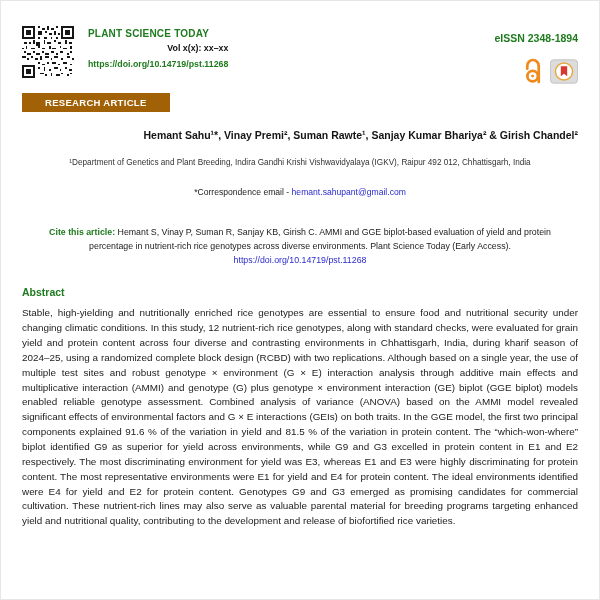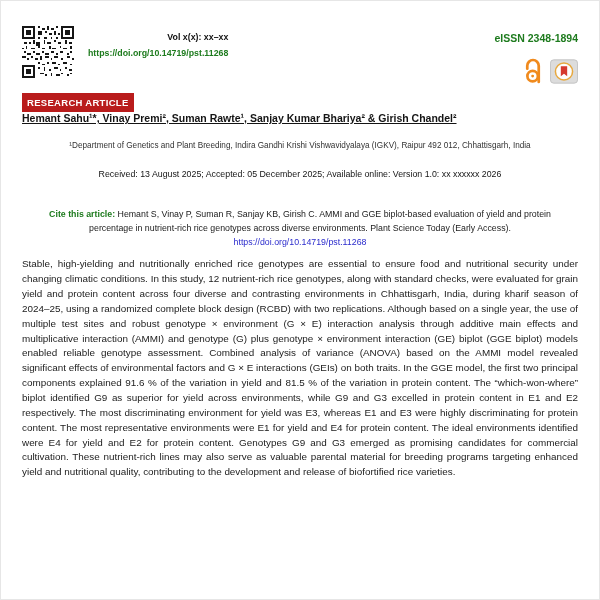--- a/index.html
+++ b/index.html
@@ -18,29 +18,29 @@
   .journal-name { color: #1e7b1e; font-weight: bold; font-size: 10px; letter-spacing: .2px; }
   .journal-vol { color: #111; font-weight: bold; font-size: 8.8px; margin-top: 4px; text-align: right; }
   .journal-doi { color: #1e7b1e; font-weight: bold; font-size: 8.8px; margin-top: 4px; text-decoration: none; cursor: pointer; }
   .header-right { text-align: right; }
   .eissn { color: #1e7b1e; font-weight: bold; font-size: 10.5px; margin-top: 6px; }
   .icon-row { margin-top: 14px; display: flex; gap: 7px; justify-content: flex-end; align-items: center; }
   .oa-icon { width: 20px; height: 26px; }
   .cm-icon { width: 28px; height: 25px; cursor: pointer; }
   .badge {
     display: inline-block; margin-top: 9px;
-    background: #b91c1c; color: #fff; font-weight: bold; font-size: 9.5px;
-    padding: 4px 5px; letter-spacing: .3px;
+    background: #a16207; color: #fff; font-weight: bold; font-size: 9.5px;
+    padding: 4px 23px; letter-spacing: .3px;
   }
   .title {
     margin: 13px auto 0; width: 95%;
     text-align: center; color: #1e7b1e; font-weight: bold;
     font-size: 17px; line-height: 1.42;
   }
-  .authors { text-align: left; font-weight: bold; font-size: 10.5px; color: #141414; text-decoration: underline; }
+  .authors { margin-top: 17px; text-align: right; font-weight: bold; font-size: 10.5px; color: #141414; }
   .affiliations { margin-top: 15px; text-align: center; font-size: 8.2px; color: #333; line-height: 1.75; }
   .correspondence { margin-top: 17px; text-align: center; font-size: 8.6px; color: #222; }
   .correspondence a { color: #2a2acc; text-decoration: none; cursor: pointer; }
   .dates { margin-top: 16px; text-align: center; font-size: 8.8px; color: #141414; }
   .citation { margin: 29px auto 0; width: 97%; text-align: center; font-size: 8.8px; line-height: 1.55; color: #1a1a1a; }
   .citation .cite-label { color: #1e7b1e; font-weight: bold; }
   .citation a { color: #2a2acc; text-decoration: none; cursor: pointer; }
   .abstract-heading { margin-top: 19px; color: #1e7b1e; font-weight: bold; font-size: 10.5px; }
   .abstract-text {
     margin-top: 8px; font-size: 9.9px; line-height: 1.5;
@@ -142,20 +142,21 @@
           <rect x="10" y="26" width="2" height="1"></rect>
             <rect x="13" y="27" width="1" height="1"></rect>
             <rect x="16" y="26" width="1" height="2"></rect>
             <rect x="19" y="27" width="2" height="1"></rect>
             <rect x="22" y="26" width="1" height="1"></rect>
             <rect x="25" y="27" width="1" height="1"></rect>
             <rect x="27" y="26" width="1" height="1"></rect>
         </g>
       </svg>
       <div class="journal-meta">
+        <div class="journal-name">PLANT SCIENCE TODAY</div>
         <div class="journal-vol">Vol x(x): xx–xx</div>
         <a class="journal-doi">https://doi.org/10.14719/pst.11268</a>
       </div>
     </div>
     <div class="header-right">
       <div class="eissn">eISSN 2348-1894</div>
       <div class="icon-row">
         <svg class="oa-icon" viewBox="0 0 22 28" aria-hidden="true">
           <path d="M17.3 26 V8.2 a6.3 6.3 0 0 0 -12.6 0 v3.2" fill="none" stroke="#f08a1d" stroke-width="3" stroke-linecap="round"></path>
           <circle cx="10.6" cy="19.6" r="5.8" fill="none" stroke="#f08a1d" stroke-width="3"></circle>
@@ -172,22 +173,25 @@
 
   <div class="badge">RESEARCH ARTICLE</div>
 
 
   <div class="authors">Hemant Sahu¹*, Vinay Premi², Suman Rawte¹, Sanjay Kumar Bhariya² &amp; Girish Chandel²</div>
 
   <div class="affiliations">
     <div>¹Department of Genetics and Plant Breeding, Indira Gandhi Krishi Vishwavidyalaya (IGKV), Raipur 492 012, Chhattisgarh, India</div>
   </div>
 
+  <div class="correspondence">
+    <span>*Correspondence email - </span><a>hemant.sahupant@gmail.com</a>
+  </div>
 
-  <div class="dates">Received: 13 August 2025; Accepted: 05 December 2025; Available online: Version 1.0: xx xxxxxx 2026</div>
 
   <div class="citation">
     <span class="cite-label">Cite this article:</span><span> Hemant S, Vinay P, Suman R, Sanjay KB, Girish C. AMMI and GGE biplot-based evaluation of yield and protein percentage in nutrient-rich rice genotypes across diverse environments. Plant Science Today (Early Access). </span><a>https://doi.org/10.14719/pst.11268</a>
   </div>
 
+  <div class="abstract-heading">Abstract</div>
   <p class="abstract-text">Stable, high-yielding and nutritionally enriched rice genotypes are essential to ensure food and nutritional security under changing climatic conditions. In this study, 12 nutrient-rich rice genotypes, along with standard checks, were evaluated for grain yield and protein content across four diverse and contrasting environments in Chhattisgarh, India, during kharif season of 2024–25, using a randomized complete block design (RCBD) with two replications. Although based on a single year, the use of multiple test sites and robust genotype × environment (G × E) interaction analysis through additive main effects and multiplicative interaction (AMMI) and genotype (G) plus genotype × environment interaction (GE) biplot (GGE biplot) models enabled reliable genotype assessment. Combined analysis of variance (ANOVA) based on the AMMI model revealed significant effects of environmental factors and G × E interactions (GEIs) on both traits. In the GGE model, the first two principal components explained 91.6 % of the variation in yield and 81.5 % of the variation in protein content. The “which-won-where” biplot identified G9 as superior for yield across environments, while G9 and G3 excelled in protein content in E1 and E2 respectively. The most discriminating environment for yield was E3, whereas E1 and E3 were highly discriminating for protein content. The most representative environments were E1 for yield and E4 for protein content. The ideal environments identified were E4 for yield and E2 for protein content. Genotypes G9 and G3 emerged as promising candidates for commercial cultivation. These nutrient-rich lines may also serve as valuable parental material for breeding programs targeting enhanced yield and nutritional quality, contributing to the development and release of biofortified rice varieties.</p>
 
 </div>
 
 </body></html>

